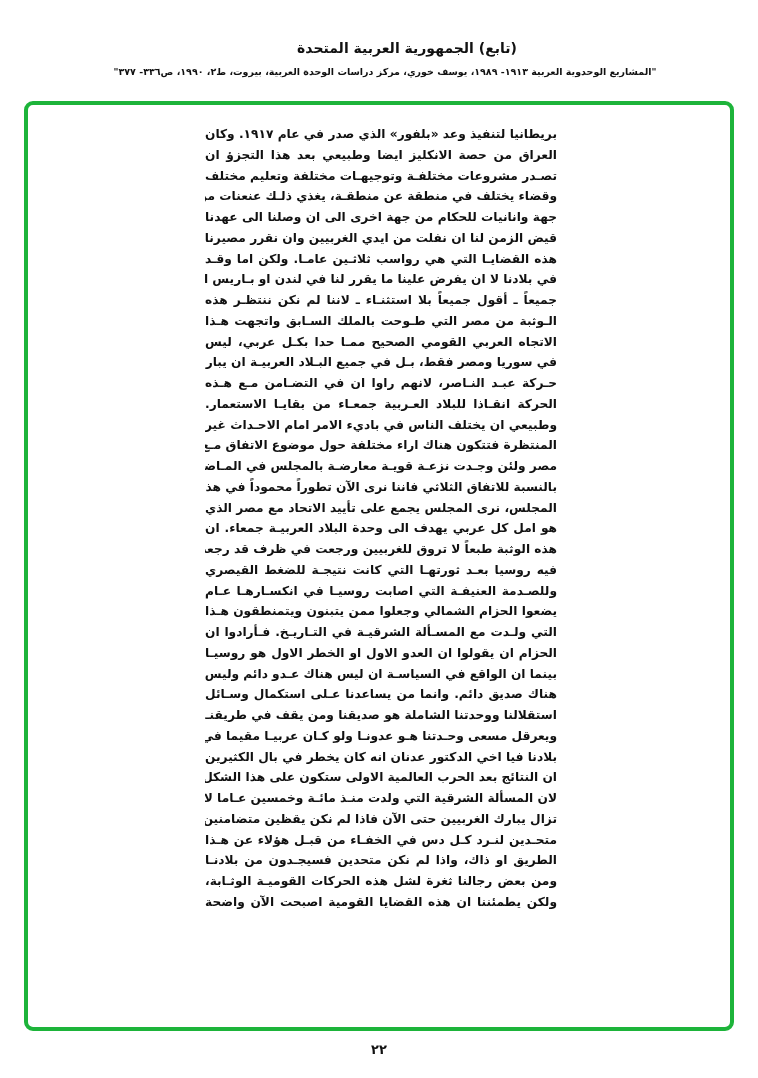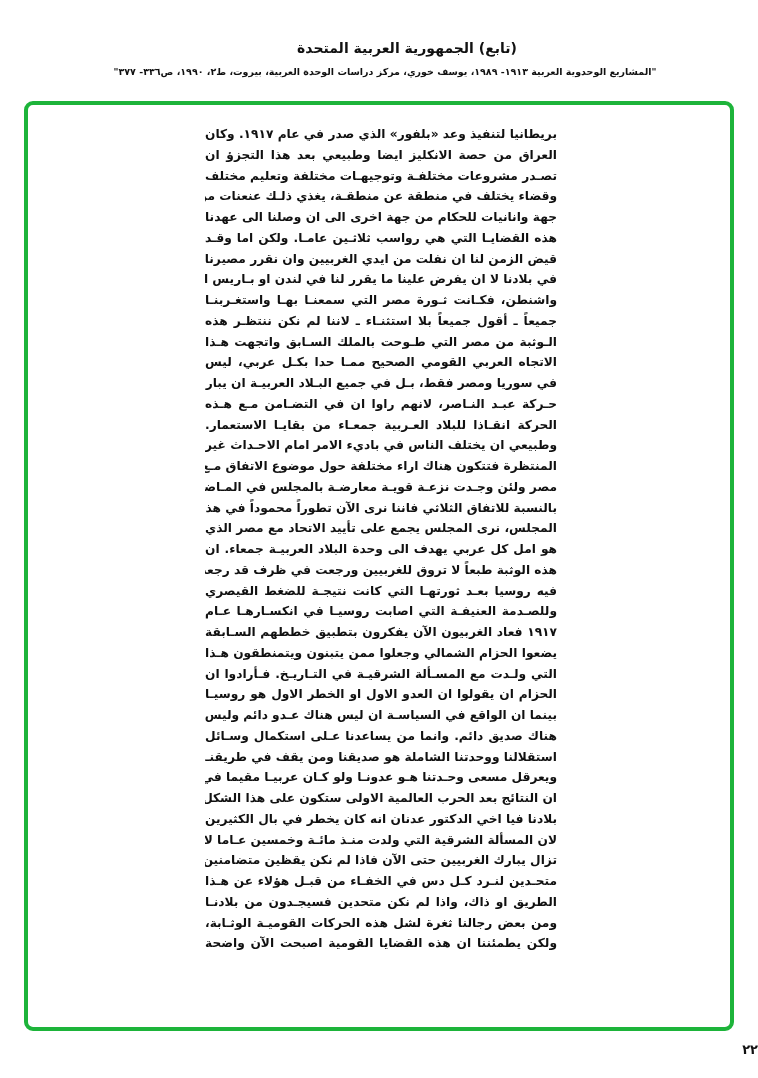--- a/index.html
+++ b/index.html
@@ -9,66 +9,64 @@
                 font-size: 14px; font-weight: bold; direction: rtl; margin-left: 34px; }
   .page-citation { position: absolute; top: 66px; left: 40px; width: 690px; text-align: center;
                    font-size: 9.5px; font-weight: bold; direction: rtl; white-space: nowrap; }
   .frame { position: absolute; left: 24px; top: 101px; width: 702px; height: 922px;
            border: 4px solid #1db43a; border-radius: 9px; }
   .body-text { position: absolute; left: 205px; top: 124px; width: 352px;
                direction: rtl; font-family: "DejaVu Sans", sans-serif; font-size: 12.2px;
                font-weight: bold; line-height: 20.75px; }
   .body-text .line { display: block; text-align: justify; text-align-last: justify;
                      white-space: nowrap; overflow: hidden; height: 20.75px; }
-  .page-number { position: absolute; top: 1042px; left: 0; width: 758px; 
+  .page-number { position: absolute; top: 1042px; left: 0; width: 758px; text-align: center;
                  font-size: 13px; font-weight: bold; direction: rtl; }
 </style>
 </head>
 <body>
 
 <div class="page-title">(تابع) الجمهورية العربية المتحدة</div>
 <div class="page-citation">"المشاريع الوحدوية العربية ١٩١٣- ١٩٨٩، يوسف خوري، مركز دراسات الوحدة العربية، بيروت، ط٢، ١٩٩٠، ص٣٣٦- ٣٧٧"</div>
 
 <div class="frame"></div>
 
 <div class="body-text">
   <span class="line">بريطانيا لتنفيذ وعد «بلفور» الذي صدر في عام ١٩١٧. وكان</span>
   <span class="line">العراق من حصة الانكليز ايضا وطبيعي بعد هذا التجزؤ ان</span>
   <span class="line">تصـدر مشروعات مختلفـة وتوجيهـات مختلفة وتعليم مختلف</span>
   <span class="line">وقضاء يختلف في منطقة عن منطقـة، يغذي ذلـك عنعنات من</span>
   <span class="line">جهة وانانيات للحكام من جهة اخرى الى ان وصلنا الى عهدنا</span>
+  <span class="line">قيض الزمن لنا ان نفلت من ايدي الغربيين وان نقرر مصيرنا</span>
   <span class="line">هذه القضايـا التي هي رواسب ثلاثـين عامـا. ولكن اما وقـد</span>
-  <span class="line">قيض الزمن لنا ان نفلت من ايدي الغربيين وان نقرر مصيرنا</span>
   <span class="line">في بلادنا لا ان يفرض علينا ما يقرر لنا في لندن او بـاريس او</span>
-  <span class="line">واشنطن، فكـانت ثـورة مصر التي سمعنـا بهـا واستغـربنـا</span>
   <span class="line">جميعاً ـ أقول جميعاً بلا استثنـاء ـ لاننا لم نكن ننتظـر هذه</span>
   <span class="line">الـوثبة من مصر التي طـوحت بالملك السـابق واتجهت هـذا</span>
   <span class="line">الاتجاه العربي القومي الصحيح ممـا حدا بكـل عربي، ليس</span>
   <span class="line">في سوريا ومصر فقط، بـل في جميع البـلاد العربيـة ان يبارك</span>
   <span class="line">حـركة عبـد النـاصر، لانهم راوا ان في التضـامن مـع هـذه</span>
   <span class="line">الحركة انقـاذا للبلاد العـربية جمعـاء من بقايـا الاستعمار.</span>
   <span class="line">وطبيعي ان يختلف الناس في باديء الامر امام الاحـداث غير</span>
   <span class="line">المنتظرة فتتكون هناك اراء مختلفة حول موضوع الاتفاق مـع</span>
   <span class="line">مصر ولئن وجـدت نزعـة قويـة معارضـة بالمجلس في المـاضي</span>
   <span class="line">بالنسبة للاتفاق الثلاثي فاننا نرى الآن تطوراً محموداً في هذا</span>
   <span class="line">المجلس، نرى المجلس يجمع على تأييد الاتحاد مع مصر الذي</span>
   <span class="line">هو امل كل عربي يهدف الى وحدة البلاد العربيـة جمعاء. ان</span>
   <span class="line">هذه الوثبة طبعاً لا تروق للغربيين ورجعت في ظرف قد رجعت</span>
   <span class="line">فيه روسيا بعـد ثورتهـا التي كانت نتيجـة للضغط القيصري</span>
   <span class="line">وللصـدمة العنيفـة التي اصابت روسيـا في انكسـارهـا عـام</span>
-  <span class="line">١٩١٧ فعاد الغربيون الآن يفكرون بتطبيق خططهم السـابقة</span>
   <span class="line">يضعوا الحزام الشمالي وجعلوا ممن يتبنون ويتمنطقون هـذا</span>
   <span class="line">التي ولـدت مع المسـألة الشرقيـة في التـاريـخ. فـأرادوا ان</span>
   <span class="line">الحزام ان يقولوا ان العدو الاول او الخطر الاول هو روسيـا</span>
   <span class="line">بينما ان الواقع في السياسـة ان ليس هناك عـدو دائم وليس</span>
   <span class="line">هناك صديق دائم. وانما من يساعدنا عـلى استكمال وسـائل</span>
   <span class="line">استقلالنا ووحدتنا الشاملة هو صديقنا ومن يقف في طريقنـا</span>
   <span class="line">ويعرقل مسعى وحـدتنا هـو عدونـا ولو كـان عربيـا مقيما في</span>
+  <span class="line">بلادنا فيا اخي الدكتور عدنان انه كان يخطر في بال الكثيرين</span>
   <span class="line">ان النتائج بعد الحرب العالمية الاولى ستكون على هذا الشكل</span>
-  <span class="line">بلادنا فيا اخي الدكتور عدنان انه كان يخطر في بال الكثيرين</span>
   <span class="line">لان المسألة الشرقية التي ولدت منـذ مائـة وخمسين عـاما لا</span>
   <span class="line">تزال يبارك الغربيين حتى الآن فاذا لم نكن يقظين متضامنين</span>
   <span class="line">متحـدين لنـرد كـل دس في الخفـاء من قبـل هؤلاء عن هـذا</span>
   <span class="line">الطريق او ذاك، واذا لم نكن متحدين فسيجـدون من بلادنـا</span>
   <span class="line">ومن بعض رجالنا ثغرة لشل هذه الحركات القوميـة الوثـابة،</span>
   <span class="line">ولكن يطمئننا ان هذه القضايا القومية اصبحت الآن واضحة</span>
 </div>
 
 <div class="page-number">٢٢</div>
 

